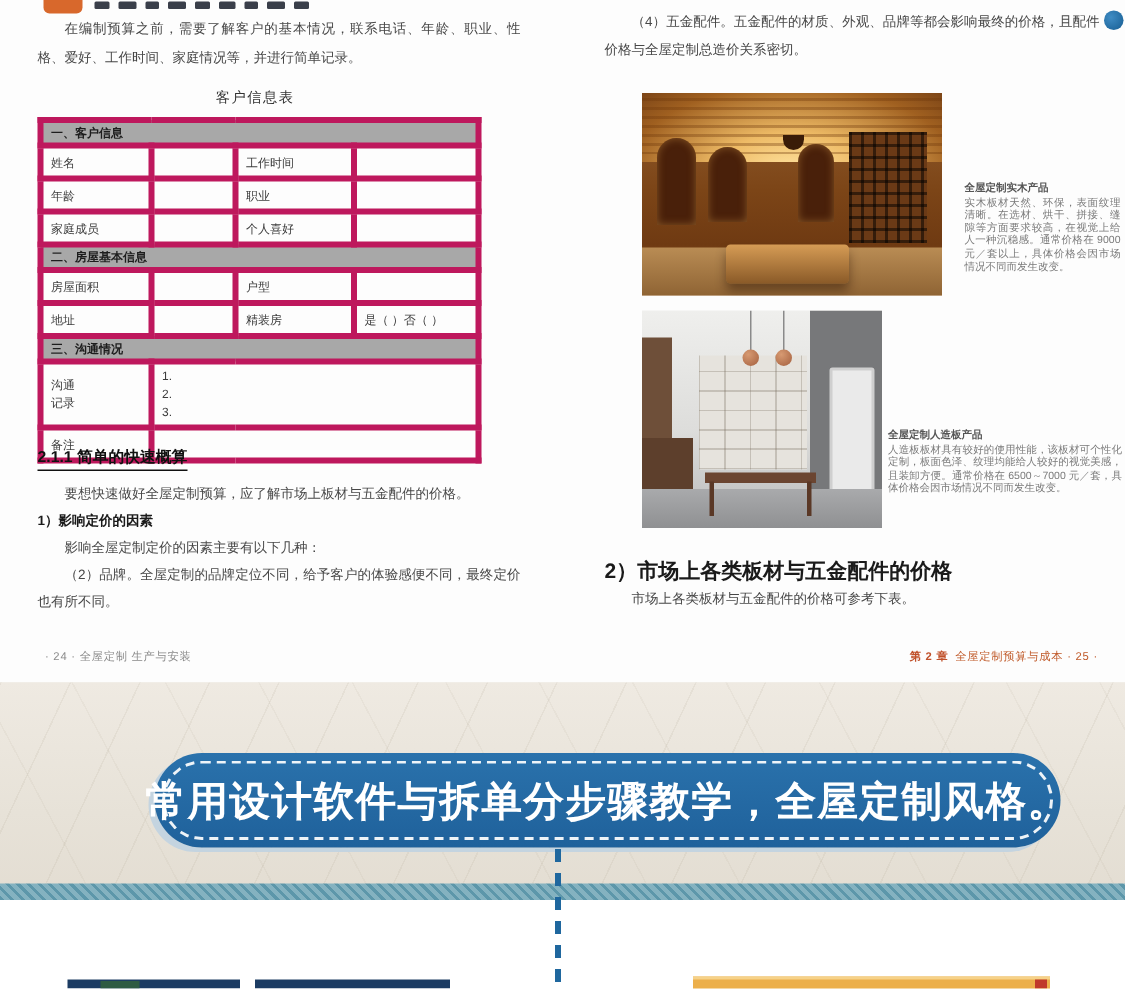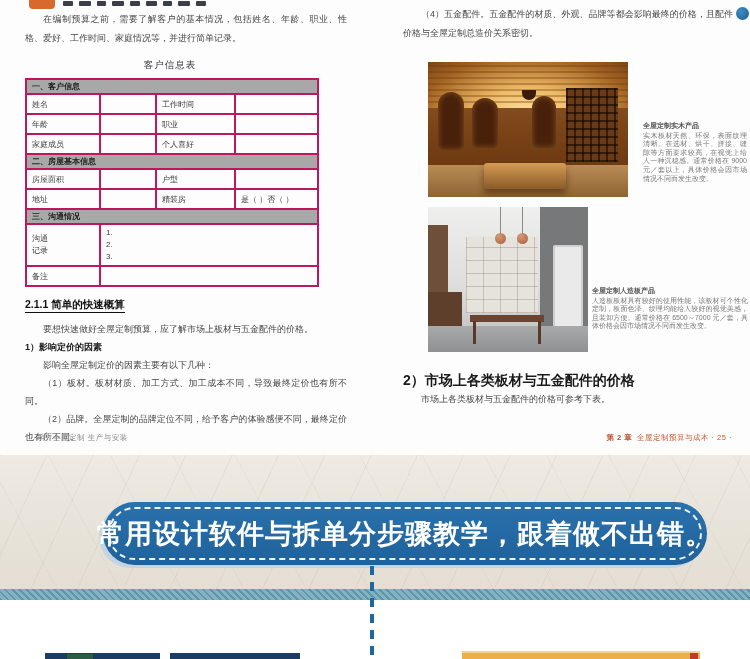--- a/index.html
+++ b/index.html
@@ -22,21 +22,21 @@
 
   .body-text{color:#474747;font-size:9px;line-height:19px;text-align:justify;}
   .indent{text-indent:2em;}
   p{margin:0;}
 
   .lp-intro{position:absolute;left:25px;top:10px;width:322px;}
   .tbl-title{position:absolute;left:25px;top:59px;width:290px;text-align:center;
     font-size:9.5px;color:#333;letter-spacing:1px;}
 
   .cust-table{position:absolute;left:25px;top:78px;width:292px;border-collapse:collapse;table-layout:fixed;}
-  .cust-table td{border:2px solid #be185d;font-size:8px;color:#3c3c3c;padding:2px 5px;height:14px;vertical-align:middle;}
+  .cust-table td{border:4px solid #be185d;font-size:8px;color:#3c3c3c;padding:2px 5px;height:14px;vertical-align:middle;}
   .cust-table td.sec{background:#a8a8a8;color:#1d1d1d;font-weight:bold;height:10px;padding:1px 5px;}
   .cust-table td.lines{line-height:12px;}
   .cust-table{border:1px solid #666;}
 
   .lp-sec-head{position:absolute;left:25px;top:298px;font-size:10.5px;color:#111;font-weight:bold;}
   .lp-sec-head span{border-bottom:1px solid #111;padding-bottom:2px;}
   .lp-flow{position:absolute;left:25px;top:320px;width:322px;}
   .lp-flow p{margin:0;line-height:18px;}
   .bold-line{font-weight:bold;color:#1a1a1a;}
 
@@ -130,21 +130,21 @@
             <i style="width:9px"></i>
             <i style="width:12px"></i>
           <i style="width:10px"></i>
             <i style="width:11px"></i>
             <i style="width:9px"></i>
             <i style="width:12px"></i>
           <i style="width:10px"></i>
         </span>
       </div>
 
-      <p class="body-text indent lp-intro">在编制预算之前，需要了解客户的基本情况，包括姓名、年龄、职业、性格、爱好、工作时间、家庭情况等，并进行简单记录。</p>
+      <p class="body-text indent lp-intro">在编制预算之前，需要了解客户的基本情况，联系电话、年龄、职业、性格、爱好、工作时间、家庭情况等，并进行简单记录。</p>
 
       <div class="tbl-title">客户信息表</div>
 
       <table class="cust-table">
         <colgroup>
             <col style="width:74px">
             <col style="width:56px">
             <col style="width:79px">
             <col style="width:83px">
           </colgroup>
@@ -207,21 +207,20 @@
       </table>
 
       <div class="lp-sec-head">
         <span>2.1.1 简单的快速概算</span>
       </div>
 
       <div class="lp-flow body-text">
         <p class="indent">要想快速做好全屋定制预算，应了解市场上板材与五金配件的价格。</p>
         <p class="bold-line">1）影响定价的因素</p>
         <p class="indent">影响全屋定制定价的因素主要有以下几种：</p>
-        <p class="indent">（1）板材。板材材质、加工方式、加工成本不同，导致最终定价也有所不同。</p>
         <p class="indent">（2）品牌。全屋定制的品牌定位不同，给予客户的体验感便不同，最终定价也有所不同。</p>
       </div>
 
       <div class="footer footer-left">· 24 ·  全屋定制  生产与安装</div>
     </div>
 
     <div class="page page-right">
       <div class="gutter-dot"></div>
 
       <div class="rp-top body-text">
@@ -271,21 +270,21 @@
         <span class="chap">第 2 章</span>
         <span>全屋定制预算与成本 · 25 ·</span>
       </div>
     </div>
   </div>
 
   <div class="promo-bg"></div>
 
   <div class="banner">
     <div class="banner-dash"></div>
-    <div class="banner-text">常用设计软件与拆单分步骤教学，跟着做不出错。</div>
+    <div class="banner-text">常用设计软件与拆单分步骤教学，全屋定制风格。</div>
   </div>
 
   <div class="stripe-band"></div>
   <div class="vdash"></div>
 
   <div class="card-bar card-navy1">
       <i></i>
     </div>
   <div class="card-bar card-navy2"></div>
   <div class="card-bar card-yellow">

